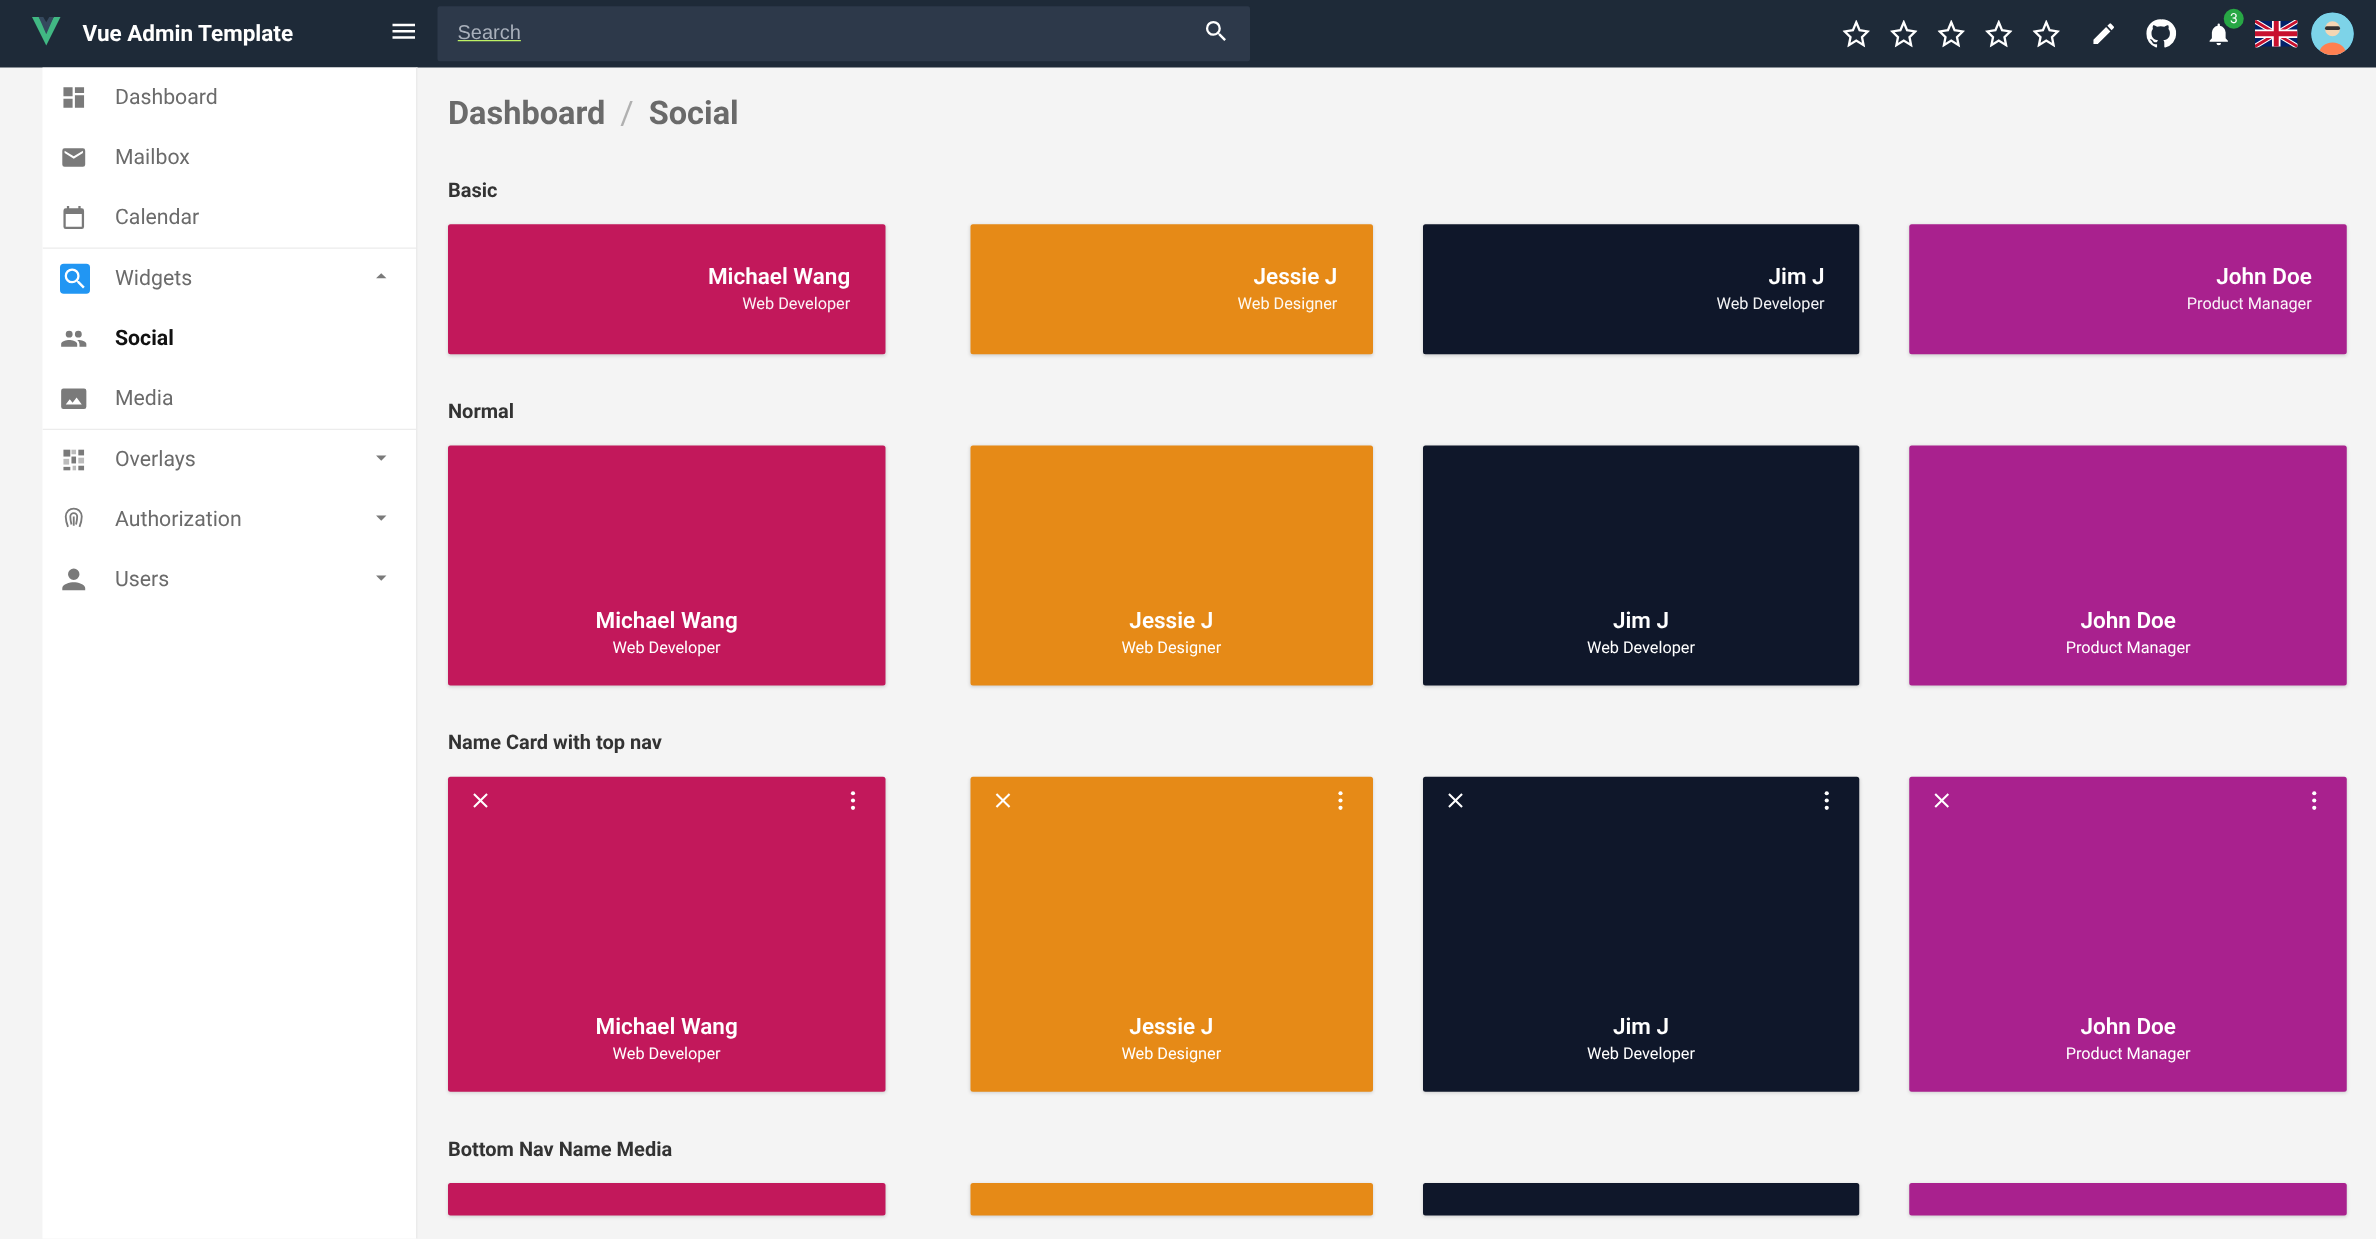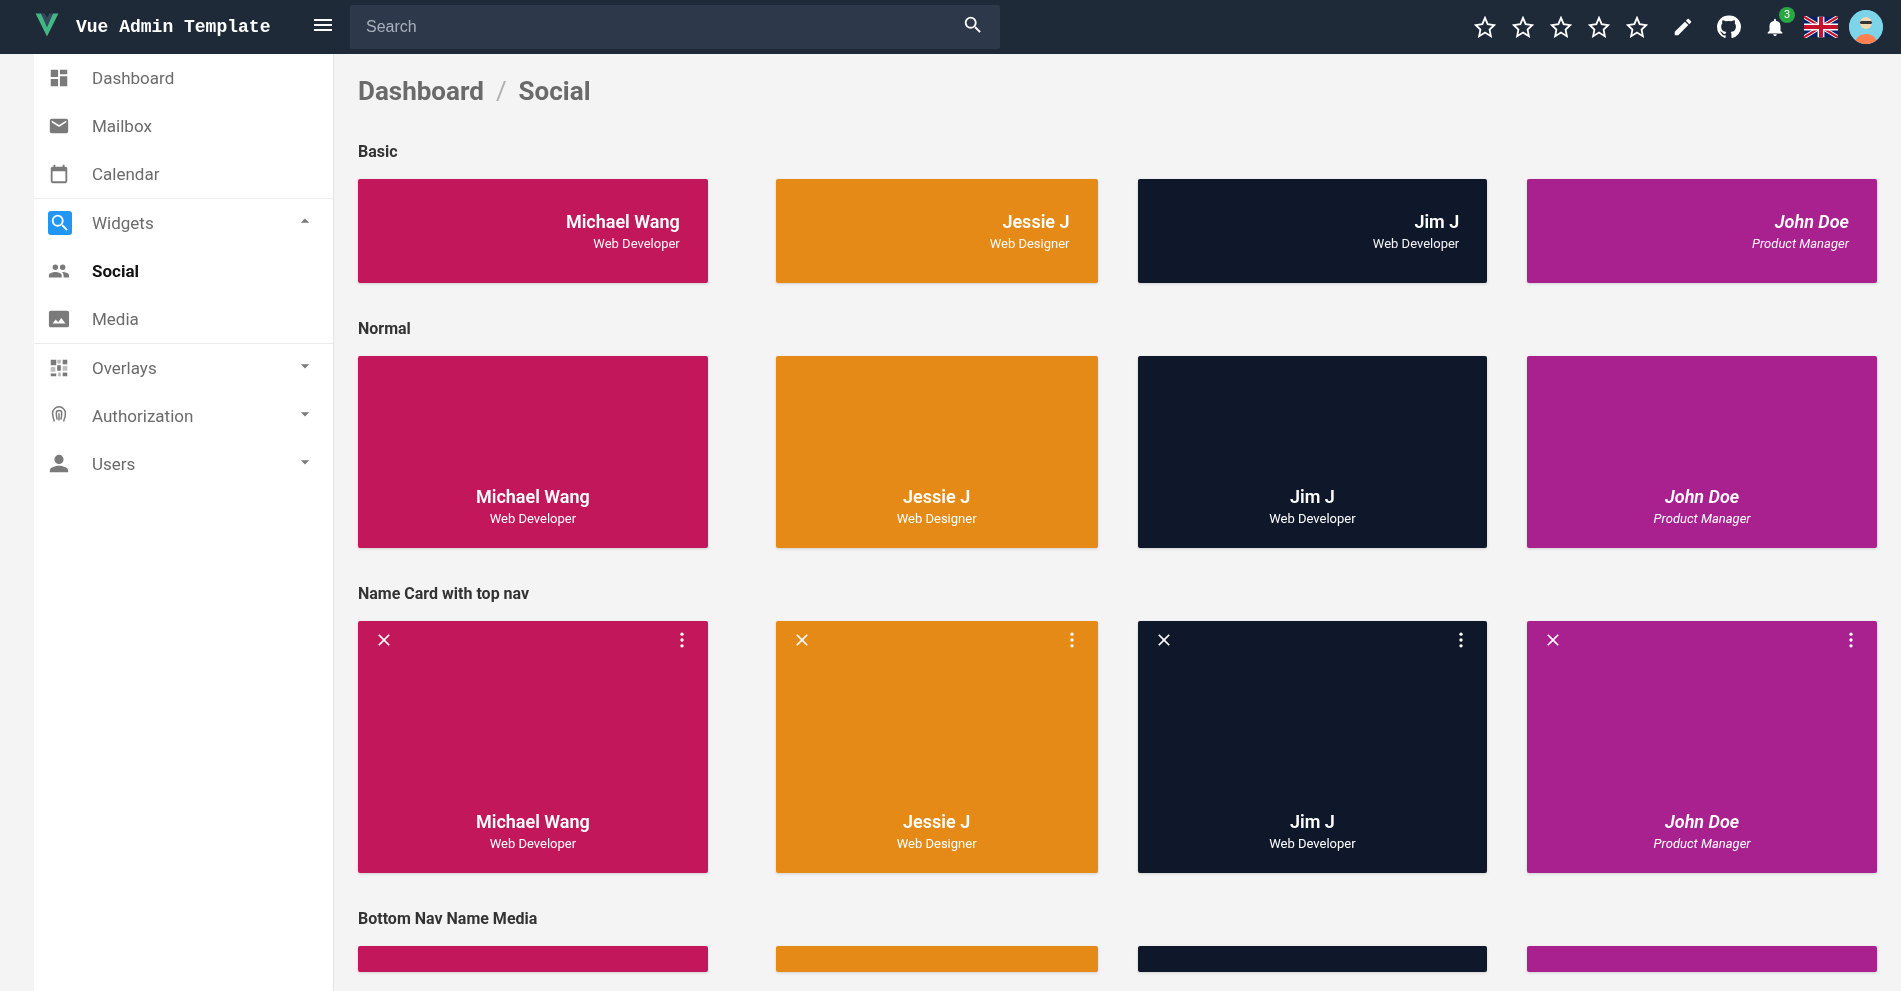--- a/index.html
+++ b/index.html
@@ -19,23 +19,22 @@
   background: #1e2a38;
   display: flex;
   align-items: center;
   padding-right: 18px;
   color: #fff;
 }
 .brand {
   width: 300px;
   display: flex;
   align-items: center;
-  padding-left: 32px;
+  padding-left: 22px;
   gap: 14px;
-  font-family: Liberation Mono, monospace;
 }
 .brand-logo { width: 30px; height: 30px; }
 .brand-title { font-size: 18px; font-weight: 700; }
 .menu-btn {
   width: 46px; height: 46px;
   display: flex; align-items: center; justify-content: center;
   cursor: pointer;
 }
 .search-box {
   flex: 0 0 650px;
@@ -45,22 +44,23 @@
   align-items: center;
   padding: 0 16px;
   margin-left: 4px;
   border-radius: 2px;
 }
 .search-box input {
   flex: 1;
   background: transparent;
   border: none;
   outline: none;
-  color: #f0abfc;
+  color: #bef264;
   font-size: 16px;
+  text-decoration: underline;
 }
 .search-box input::placeholder { color: #a9b0bb; }
 .header-spacer { flex: 1; }
 .header-actions { display: flex; align-items: center; gap: 10px; }
 .star-row { display:flex; align-items:center; gap:2px; }
 .icon-btn { width:36px; height:36px; display:flex; align-items:center; justify-content:center; cursor:pointer; }
 .notif-wrap { position: relative; }
 .notif-badge {
   position:absolute; top:-2px; right:-2px;
   background:#28a745; color:#fff;
@@ -149,21 +149,21 @@
 .card.topnav .topbar { height:42px; display:flex; align-items:center; justify-content:space-between; padding:0 16px; }
 .card.topnav .body { flex:1; display:flex; flex-direction:column; justify-content:flex-end; align-items:center; padding-bottom:22px; }
 .card.topnav .name { font-size:18px; font-weight:600; }
 .card.topnav .role { font-size:13px; margin-top:4px; }
 
 .card.bottomnav { height:26px; }
 
 .c-crimson { background:#c2185b; }
 .c-orange { background:#e68a17;margin-left:28px; }
 .c-teal { background:#0f172a; }
-.c-purple { background:#a9218e;font-style:italic; }
+.c-purple { background:#a9218e; }
 
 .icon-close svg, .icon-more svg { width:20px; height:20px; fill:#fff; cursor:pointer; }
 
 
 ::-webkit-scrollbar { width:10px; height:10px; }
 ::-webkit-scrollbar-thumb { background:#c1c1c1; border-radius:5px; }
 ::-webkit-scrollbar-track { background:transparent; }
 </style>
 </head>
 <body style="transform: scale(1);">

